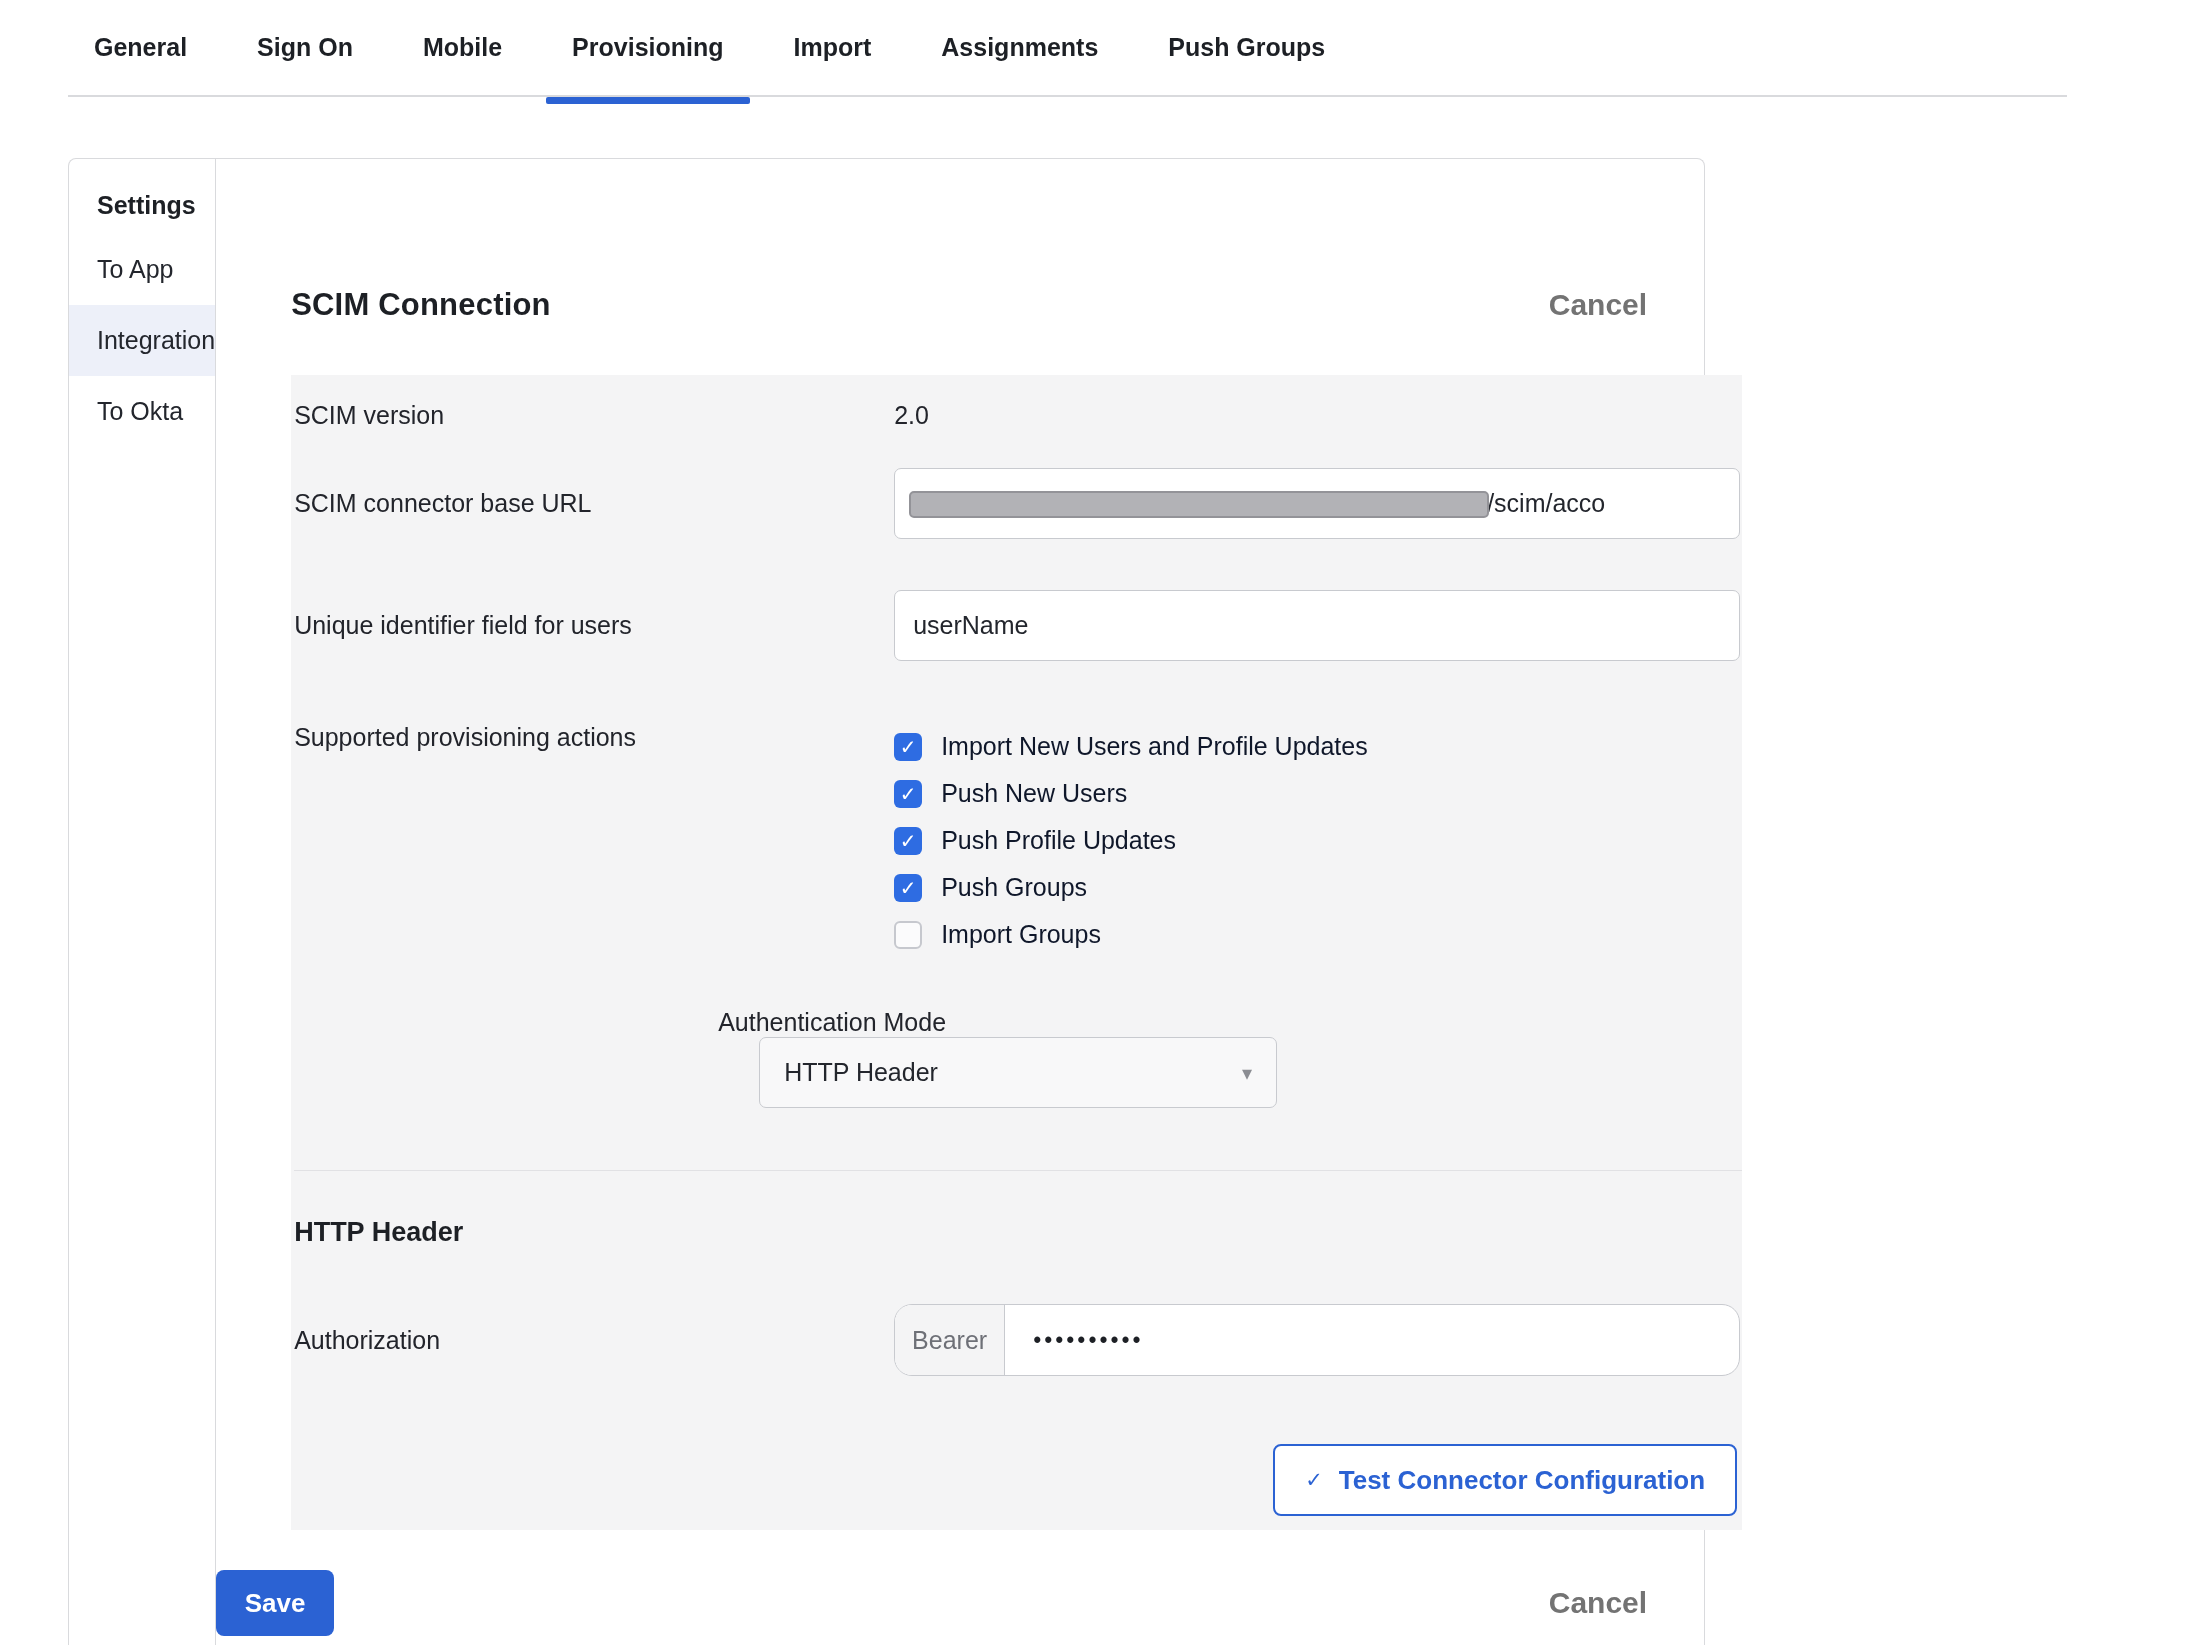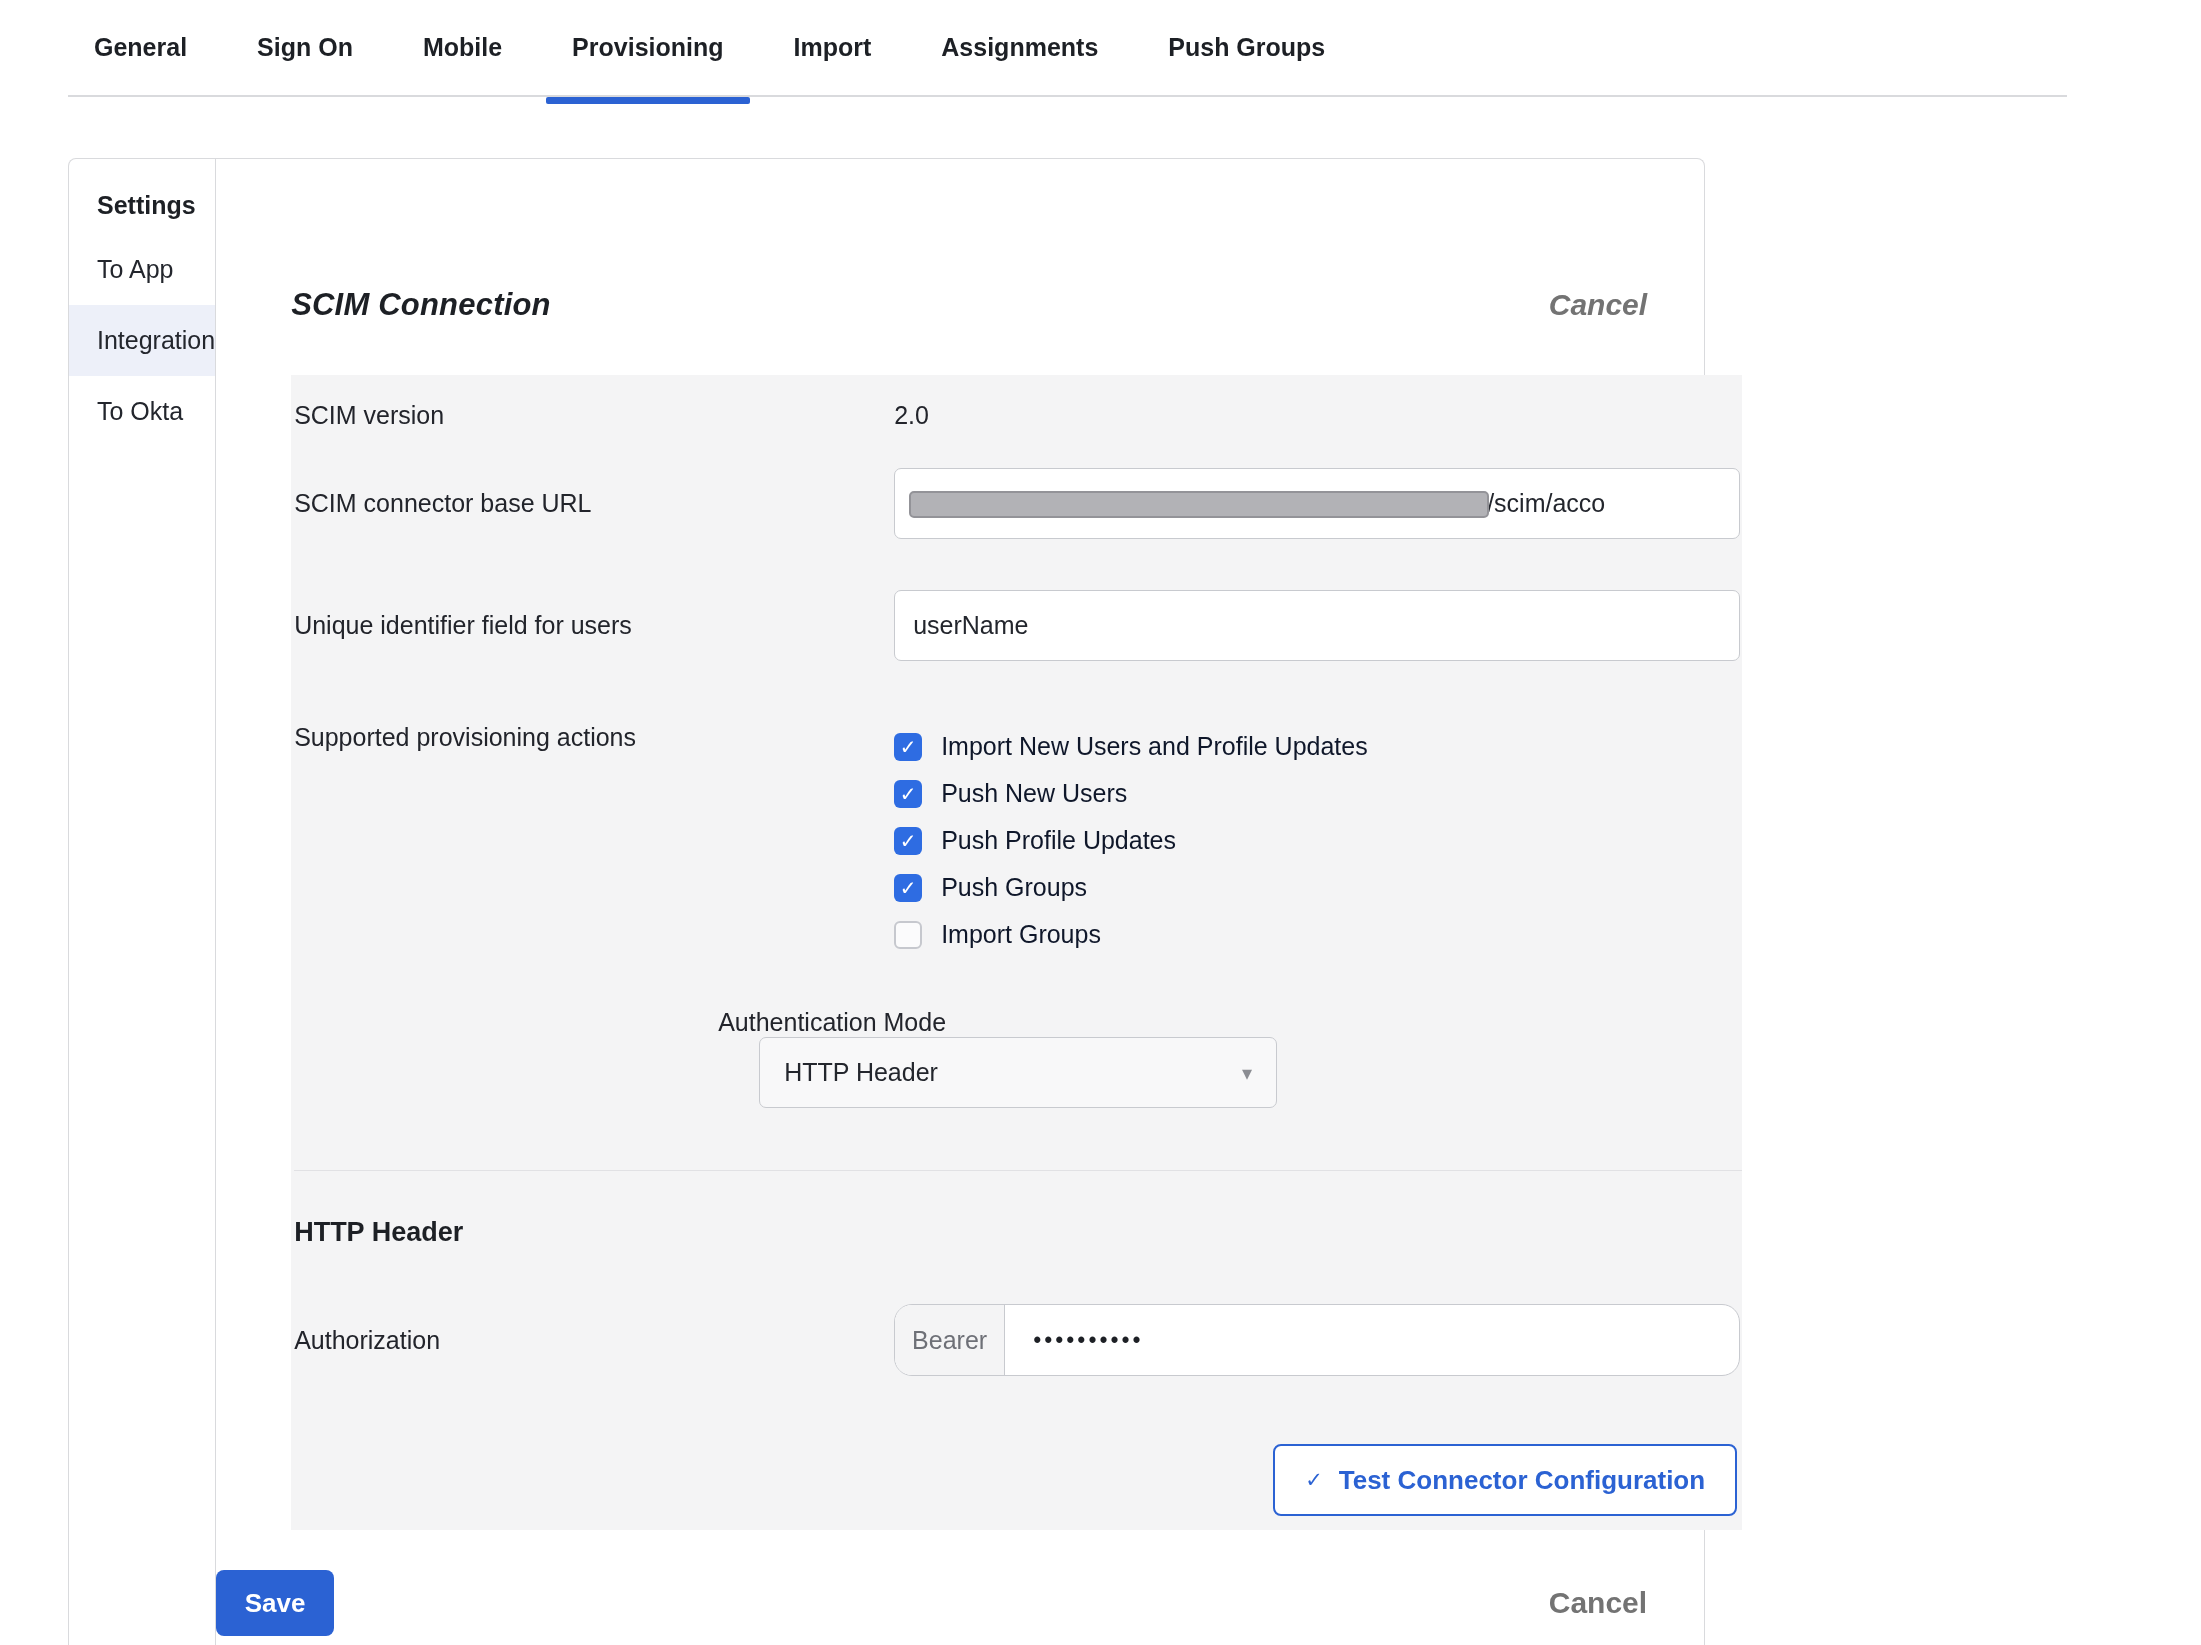--- a/index.html
+++ b/index.html
@@ -23,21 +23,21 @@
   
   .sidebar { width:402px; border-right:1px solid #d9dadd; padding-top:10px; }
   .sidebar-title { font-size:25px; font-weight:bold; padding:22px 0 14px 28px; }
   .side-item { height:71px; display:flex; align-items:center; padding-left:28px;
     font-size:25px; color:#23262d; cursor:pointer; }
   .side-item.selected { background:#edf0f9; }
 
   
   .main { flex:1; position:relative; }
   .main-header { display:flex; align-items:center; justify-content:space-between;
-    margin:128px 95px 0 75px;font-style:italic; }
+    margin:128px 95px 0 75px; }
   .page-title { font-size:31px; font-weight:bold; letter-spacing:.2px; }
   .link { color:#737373; font-weight:bold; font-size:30px; cursor:pointer;
     text-decoration:none; }
 
   
   .panel { margin:52px 0 0 75px; width:1451px; background:#f4f4f5;
     padding:14px 0 14px 3px; }
   .frow { display:flex; }
   .flabel { width:600px; font-size:25px; color:#22242b; padding-top:0; }
   .fcontrol { flex:1; }

